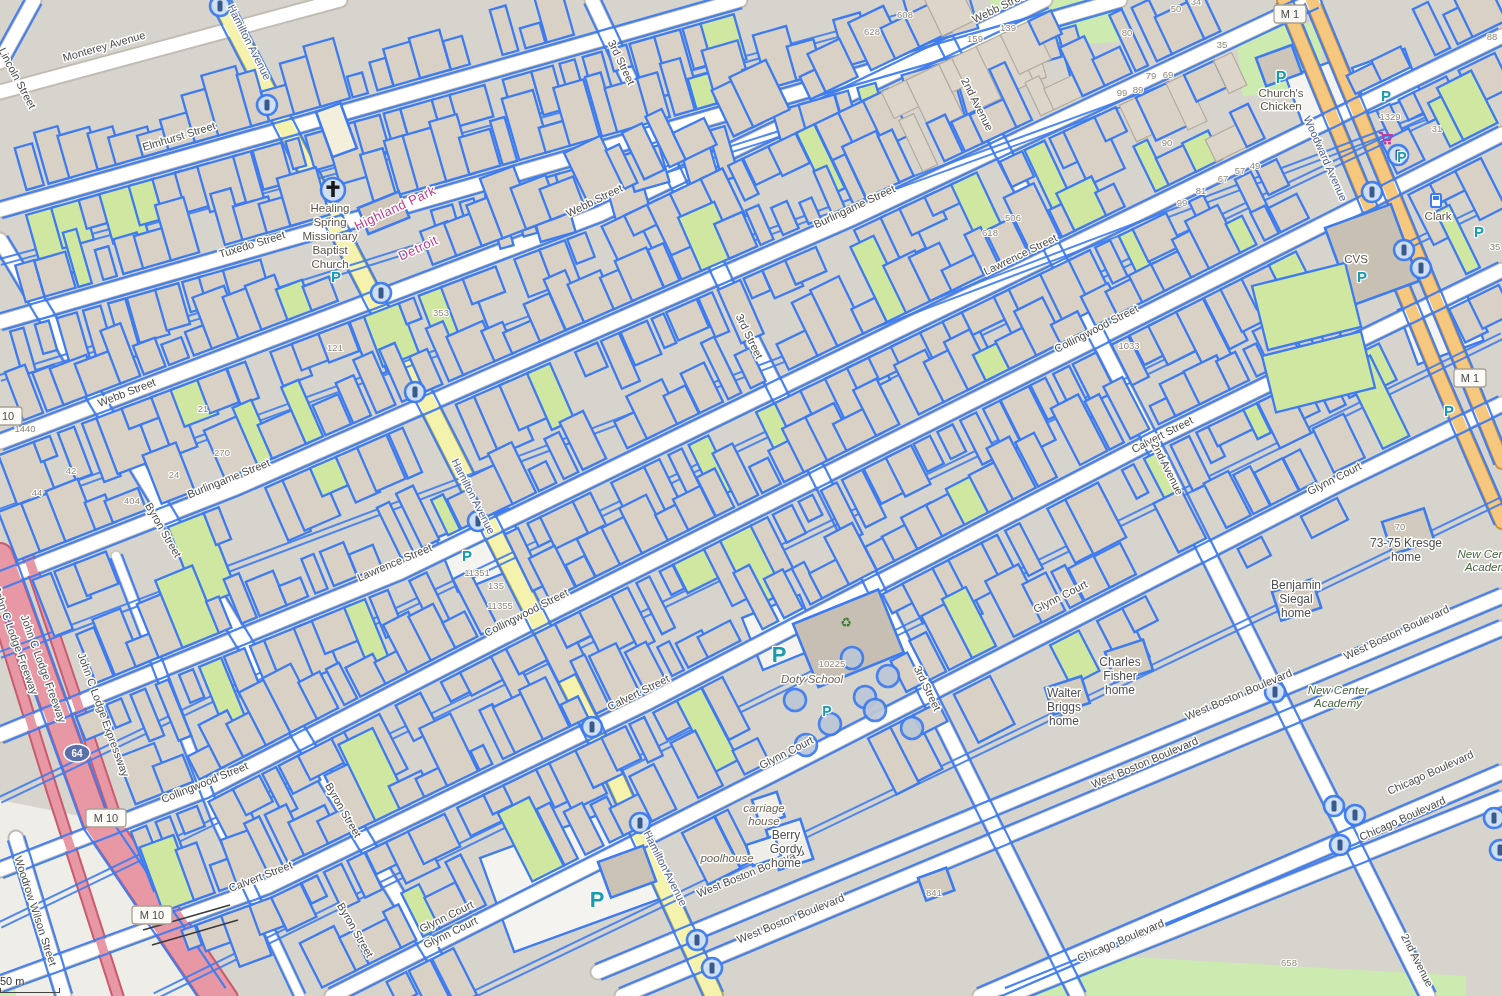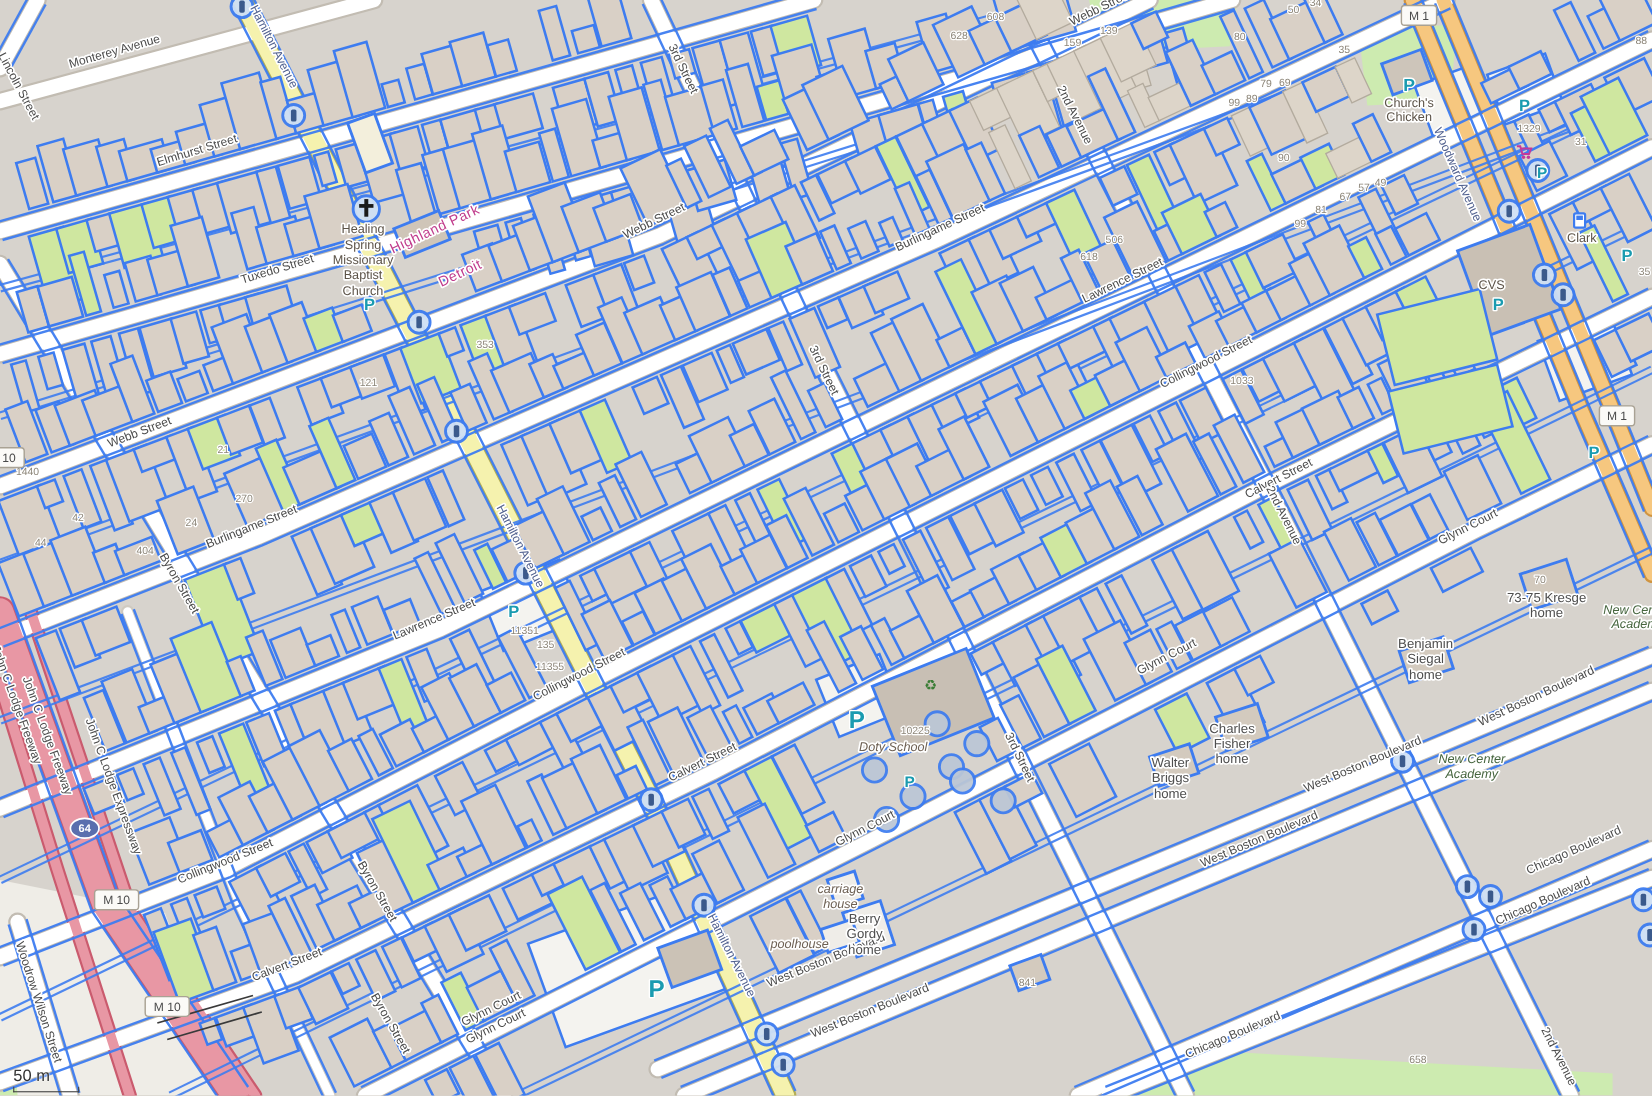--- a/index.html
+++ b/index.html
@@ -1,19 +1,19 @@
 <!DOCTYPE html>
 <html><head>
 <meta charset="utf-8">
 <style>
   html,body{margin:0;padding:0;background:#d7d3cd;}
   #map-viewport{position:relative;width:1502px;height:996px;overflow:hidden;
     font-family:"Liberation Sans",sans-serif;}
   #map-svg{position:absolute;left:0;top:0;}
-  #scale-bar{position:absolute;left:12px;bottom:3px;color:#333;font-size:15px;
+  #scale-bar{position:absolute;left:0;bottom:3px;color:#333;font-size:11px;
     font-family:"Liberation Sans",sans-serif;text-shadow:0 0 2px #fff,0 0 2px #fff;}
   #scale-bar .scale-line{width:58px;height:4px;border-left:1.5px solid #444;
     border-right:1.5px solid #444;border-bottom:1.5px solid #444;margin-top:1px;}
   text{font-family:"Liberation Sans",sans-serif;}
 </style>
 </head>
 <body>
 
 <div id="map-viewport">
   <svg id="map-svg" width="1502" height="996" viewBox="0 0 1502 996">

